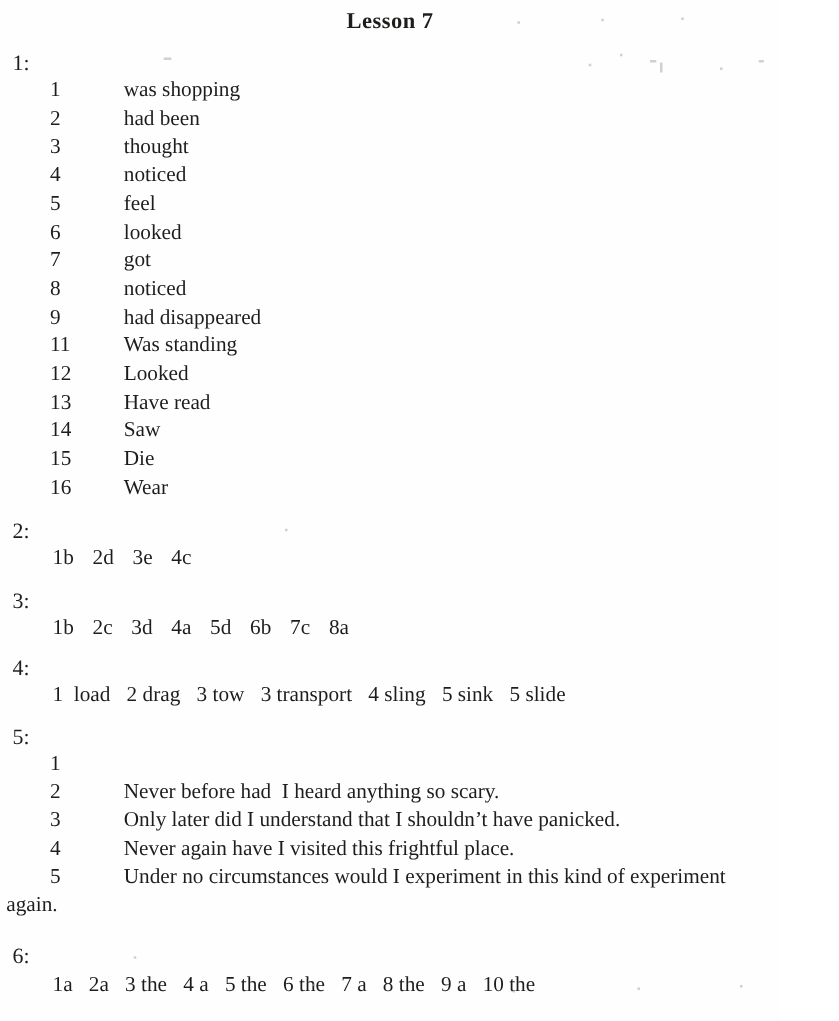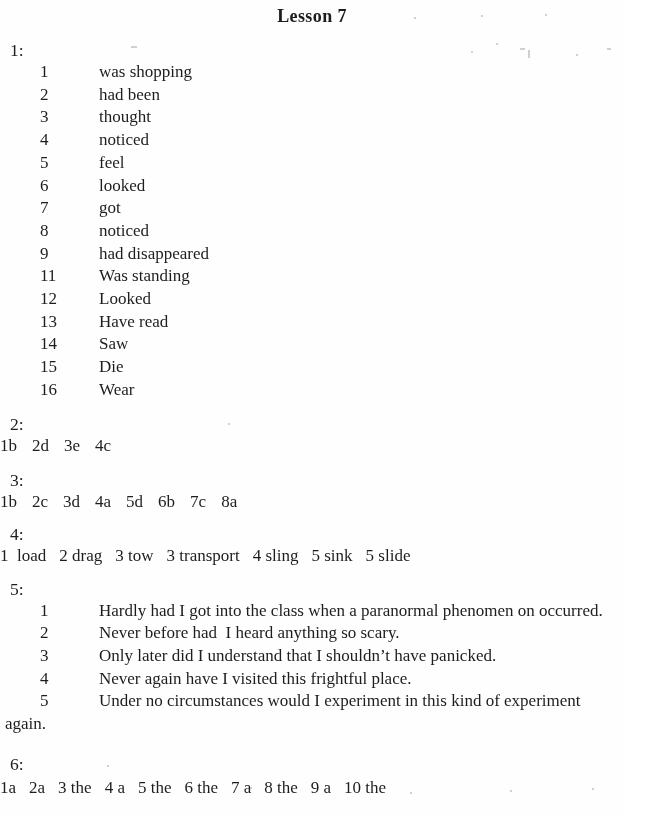--- a/index.html
+++ b/index.html
@@ -39,20 +39,21 @@
     padding-left: 40px;
     line-height: 22.7px;
   }
   .vlist .num {
     flex: none;
     width: 32px;
   }
   .vlist .txt { white-space: pre-wrap; margin-left: 27px; }
   .answers {
     display: flex;
+    padding-left: 42px;
     line-height: 22px;
     gap: 15px;
   }
   .answers.tight { gap: 13px; }
   .answers .pair { white-space: pre; }
   .continuation {
     padding-left: 5px;
     line-height: 22.7px;
   }
   .answers-6 { margin-top: 2px; }
@@ -198,21 +199,20 @@
       <span class="pair">5 sink</span>
 
       <span class="pair">5 slide</span>
     </div>
 
   <div class="sec-label mt-sec5">5:</div>
   <div class="vlist">
 
       <div class="row">
         <span class="num">1</span>
-        <span class="txt">Hardly had I got into the class when a paranormal phenomen on occurred.</span>
       </div>
 
       <div class="row">
         <span class="num">2</span>
         <span class="txt">Never before had  I heard anything so scary.</span>
       </div>
 
       <div class="row">
         <span class="num">3</span>
         <span class="txt">Only later did I understand that I shouldn’t have panicked.</span>

